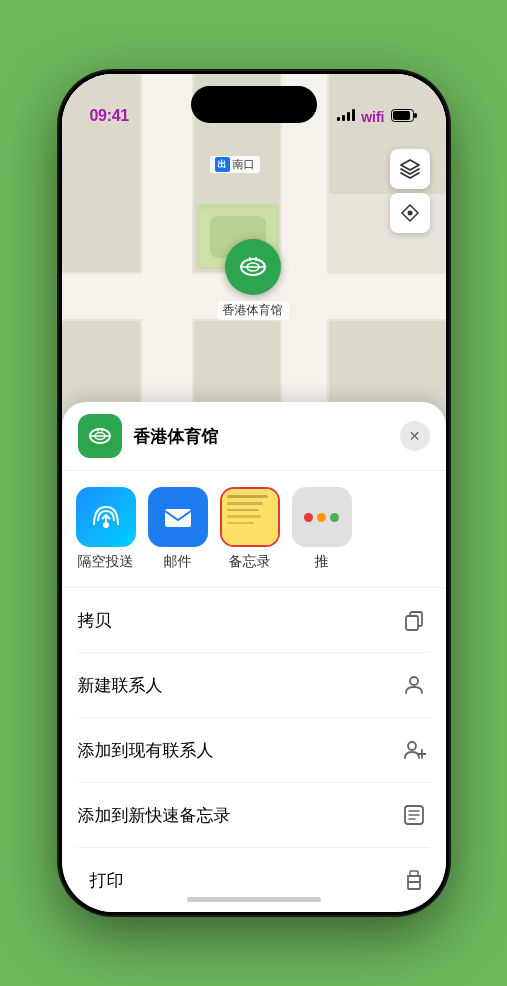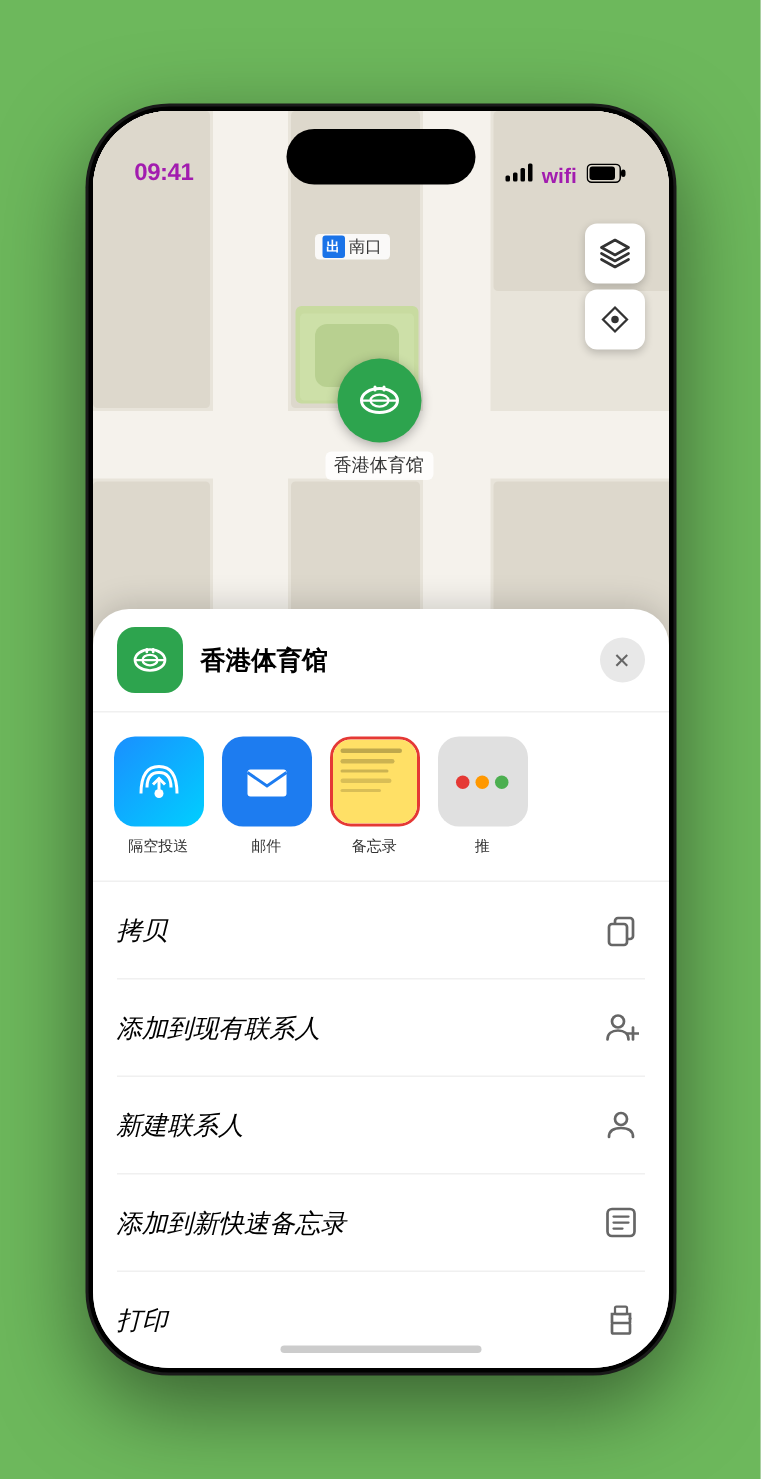--- a/index.html
+++ b/index.html
@@ -279,21 +279,21 @@
     .share-icon-wrap.notes {
       background: #ffe066;
       border: 2.5px solid #e53935;
       position: relative;
     }
     .share-icon-wrap.more-btn {
       background: #e0e0e0;
     }
 
     .share-label {
-      font-size: 10px;
+      font-size: 14px;
       color: #333;
       text-align: center;
     }
 
     
     .more-dots {
       display: flex;
       gap: 4px;
     }
 
@@ -311,26 +311,26 @@
     .action-item {
       display: flex;
       align-items: center;
       justify-content: space-between;
       padding: 16px 0;
       border-bottom: 1px solid #f0f0f0;
     }
 
     .action-item:last-child {
       border-bottom: none;
+      margin-left: 12px;
     }
 
     .action-label {
       font-size: 17px;
       color: #000;
-      font-style: italic;
     }
 
     .action-icon {
       width: 32px;
       height: 32px;
       display: flex;
       align-items: center;
       justify-content: center;
       color: #666;
       font-size: 20px;
@@ -506,37 +506,37 @@
           <span class="action-label">拷贝</span>
           <div class="action-icon">
             <svg width="24" height="24" viewBox="0 0 24 24" fill="none">
               <rect x="8" y="4" width="12" height="14" rx="2" stroke="#666" stroke-width="1.8"></rect>
               <rect x="4" y="8" width="12" height="14" rx="2" stroke="#666" stroke-width="1.8" fill="white"></rect>
             </svg>
           </div>
         </div>
 
         <div class="action-item">
+          <span class="action-label">新建联系人</span>
+          <div class="action-icon">
+            <svg width="24" height="24" viewBox="0 0 24 24" fill="none">
+              <circle cx="12" cy="8" r="4" stroke="#666" stroke-width="1.8"></circle>
+              <path d="M4 20 C4 16 7 14 12 14 C17 14 20 16 20 20" stroke="#666" stroke-width="1.8" stroke-linecap="round"></path>
+            </svg>
+          </div>
+        </div>
+
+        <div class="action-item">
           <span class="action-label">添加到现有联系人</span>
           <div class="action-icon">
             <svg width="24" height="24" viewBox="0 0 24 24" fill="none">
               <circle cx="10" cy="8" r="4" stroke="#666" stroke-width="1.8"></circle>
               <path d="M3 20 C3 16 6 14 10 14 C14 14 17 16 17 20" stroke="#666" stroke-width="1.8" stroke-linecap="round"></path>
               <line x1="20" y1="12" x2="20" y2="20" stroke="#666" stroke-width="1.8" stroke-linecap="round"></line>
               <line x1="16" y1="16" x2="24" y2="16" stroke="#666" stroke-width="1.8" stroke-linecap="round"></line>
-            </svg>
-          </div>
-        </div>
-
-        <div class="action-item">
-          <span class="action-label">新建联系人</span>
-          <div class="action-icon">
-            <svg width="24" height="24" viewBox="0 0 24 24" fill="none">
-              <circle cx="12" cy="8" r="4" stroke="#666" stroke-width="1.8"></circle>
-              <path d="M4 20 C4 16 7 14 12 14 C17 14 20 16 20 20" stroke="#666" stroke-width="1.8" stroke-linecap="round"></path>
             </svg>
           </div>
         </div>
 
         <div class="action-item">
           <span class="action-label">添加到新快速备忘录</span>
           <div class="action-icon">
             <svg width="24" height="24" viewBox="0 0 24 24" fill="none">
               <rect x="3" y="3" width="18" height="18" rx="3" stroke="#666" stroke-width="1.8"></rect>
               <line x1="7" y1="8" x2="17" y2="8" stroke="#666" stroke-width="1.5" stroke-linecap="round"></line>

